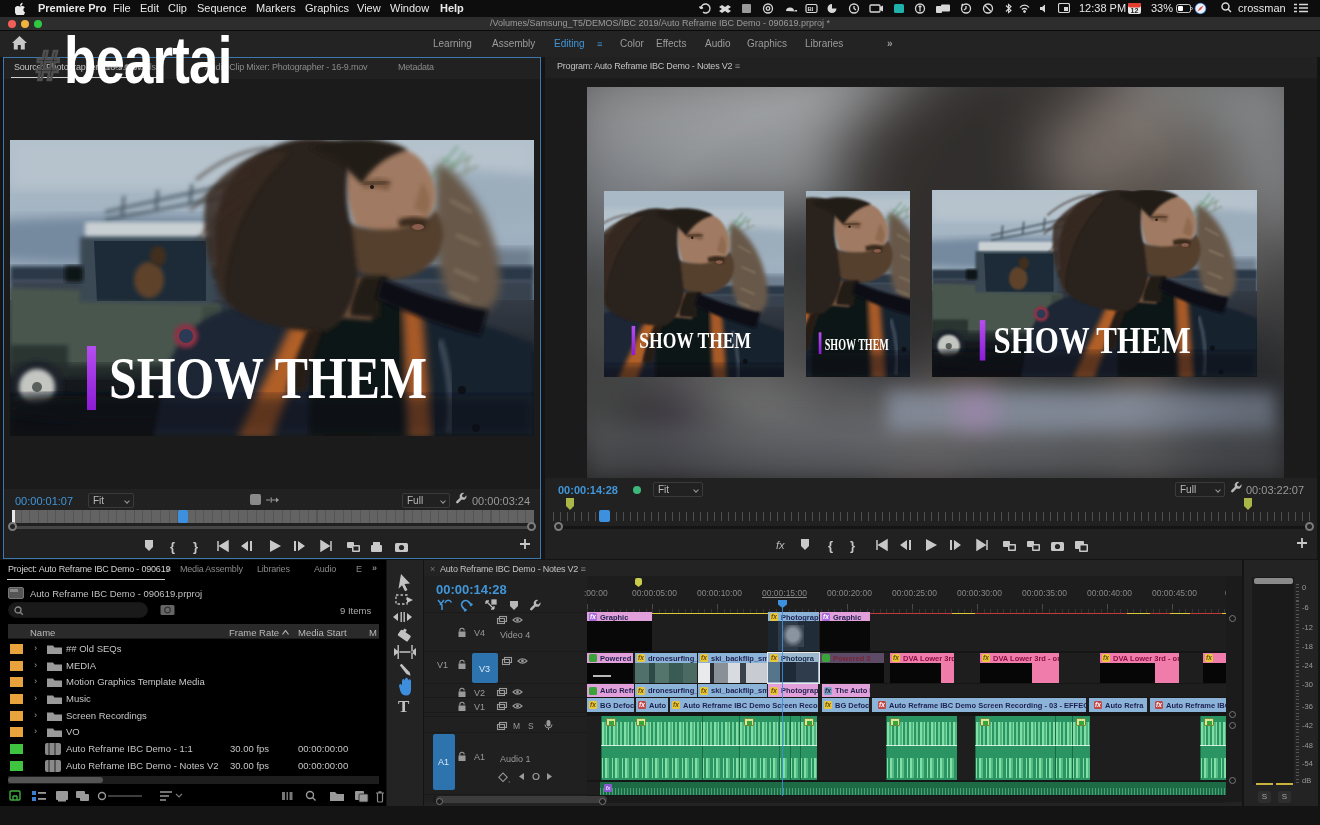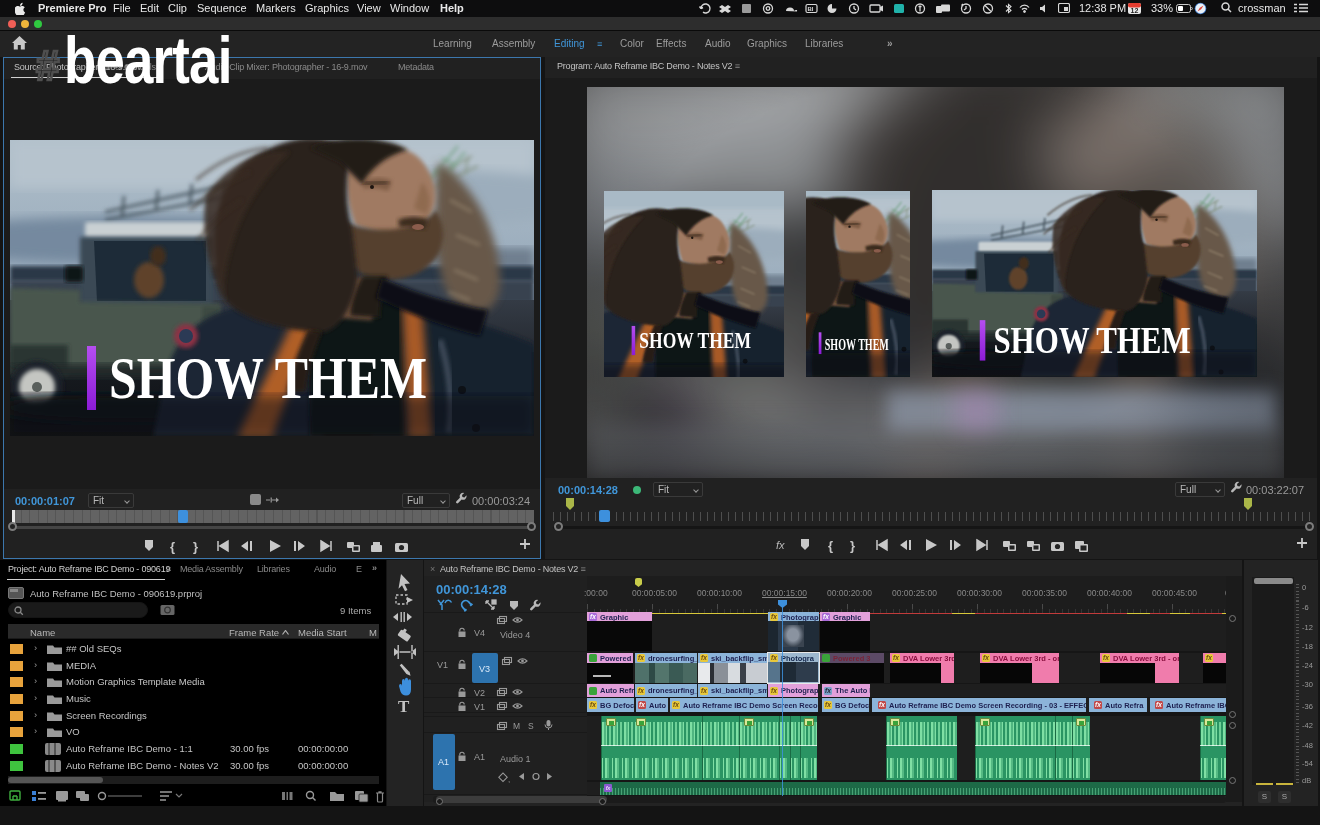--- a/index.html
+++ b/index.html
@@ -300,20 +300,21 @@
   <span class="mi" style="left:1238px;">crossman</span>
   <svg class="abs" style="left:1294px; top:2.5px;" width="14" height="10" viewBox="0 0 14 10" stroke="#d8d8d8" stroke-width="1.6">
         <path d="M0 1.5 h3 M0 5 h3 M0 8.5 h3 M5 1.5 h9 M5 5 h9 M5 8.5 h9"></path>
       </svg>
 </div>
 
 <div id="titlebar">
   <div class="tl" style="left:8px; background:#f15f57;"></div>
   <div class="tl" style="left:21px; background:#f0b63b;"></div>
   <div class="tl" style="left:34px; background:#2fc840;"></div>
+  <div class="wt">/Volumes/Samsung_T5/DEMOS/IBC 2019/Auto Reframe IBC Demo - 090619.prproj *</div>
 </div>
 
 <div id="wsbar">
   <svg class="abs" style="left:11px; top:4px;" width="17" height="16" viewBox="0 0 17 16" fill="#c8c8c8">
         <path d="M8.5 1 L16 8 h-2.2 v6.5 h-4 v-4.5 h-3 v4.5 h-4 V8 H1 Z"></path>
       </svg>
   <span class="tab" style="left:433px;text-align:right;">Learning</span>
   <span class="tab" style="left:492px;">Assembly</span>
   <span class="tab blue" style="left:554px;">Editing</span>
   <span class="tab blue" style="left:597px; font-size:9px; top:8px;">≡</span>
@@ -333,21 +334,21 @@
   <div class="abs dimtab" style="left:394px; top:4px;">Metadata</div>
   <div class="abs" style="left:0px; top:21px; width:536px; height:410px; background:#1b1b1b;"></div>
 
   <div class="abs" style="left:6px; top:82px; width:524px; height:296px; background:#000;">
     <svg width="524" height="296" viewBox="0 0 524 296">
           <use href="#scene"></use>
           <use href="#title"></use>
         </svg>
   </div>
 
-  <div class="abs blue" style="left:11px; top:437px; font-size:11px; font-weight:bold;">00:00:01:07</div>
+  <div class="abs blue" style="left:11px; top:437px; font-size:11px; font-weight:normal;">00:00:01:07</div>
   <div class="abs" style="left:84px; top:435px; width:46px; height:15px; border:1px solid #3a3a3a; border-radius:2px; color:#b8b8b8; font-size:10px; padding:1px 4px;">Fit <span class="chevd" style="float:right; margin-top:4px;"></span></div>
   <div class="abs" style="left:246px; top:436px; width:11px; height:11px; background:#8a8a8a; border-radius:2px;"></div>
   <svg class="abs" style="left:262px; top:438px;" width="14" height="9" viewBox="0 0 14 9" fill="#9a9a9a">
         <path d="M0 4 h4 M6 4 h4" stroke="#9a9a9a" stroke-width="1.2"></path>
         <path d="M10 1.5 l3 2.5 l-3 2.5 z"></path>
         <rect x="4.6" y="1.5" width="1.2" height="5"></rect>
       </svg>
   <div class="abs" style="left:398px; top:435px; width:48px; height:15px; border:1px solid #3a3a3a; border-radius:2px; color:#b8b8b8; font-size:10px; padding:1px 4px;">Full <span class="chevd" style="float:right; margin-top:4px;"></span></div>
   <div class="abs" style="left:450px; top:434px;"><svg width="14" height="14" viewBox="0 0 14 14">
           <path d="M12.5 3.2 a3.6 3.6 0 0 1 -4.9 4.3 L4.2 11 a1.25 1.25 0 0 1 -1.8 -1.8 L5.9 5.8 a3.6 3.6 0 0 1 4.3 -4.9 L8 3.1 l0.4 2 l2 0.4 z" fill="#b8b8b8"></path>

